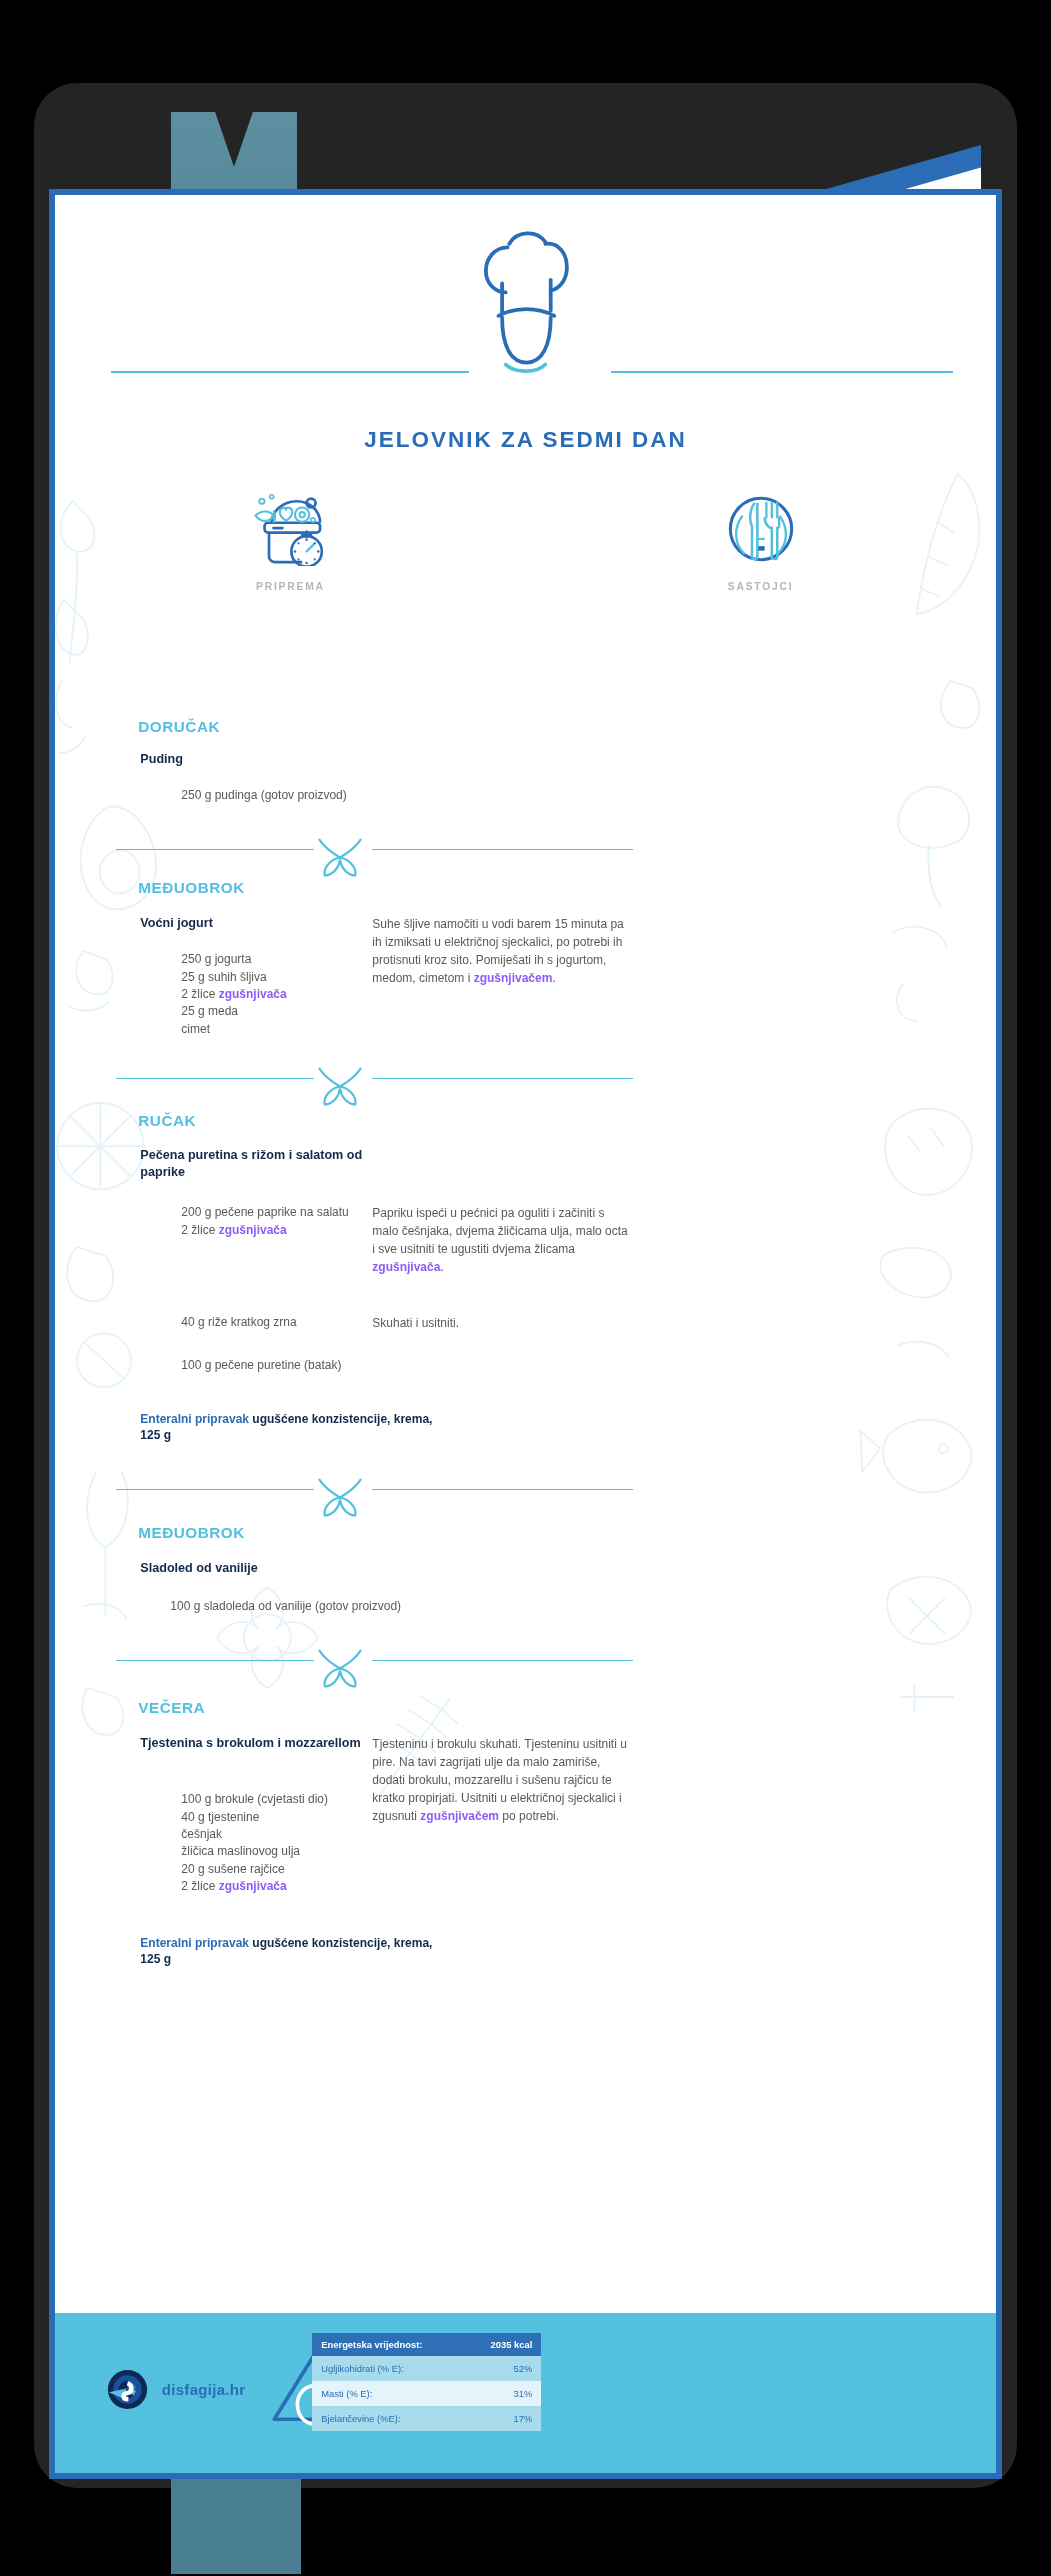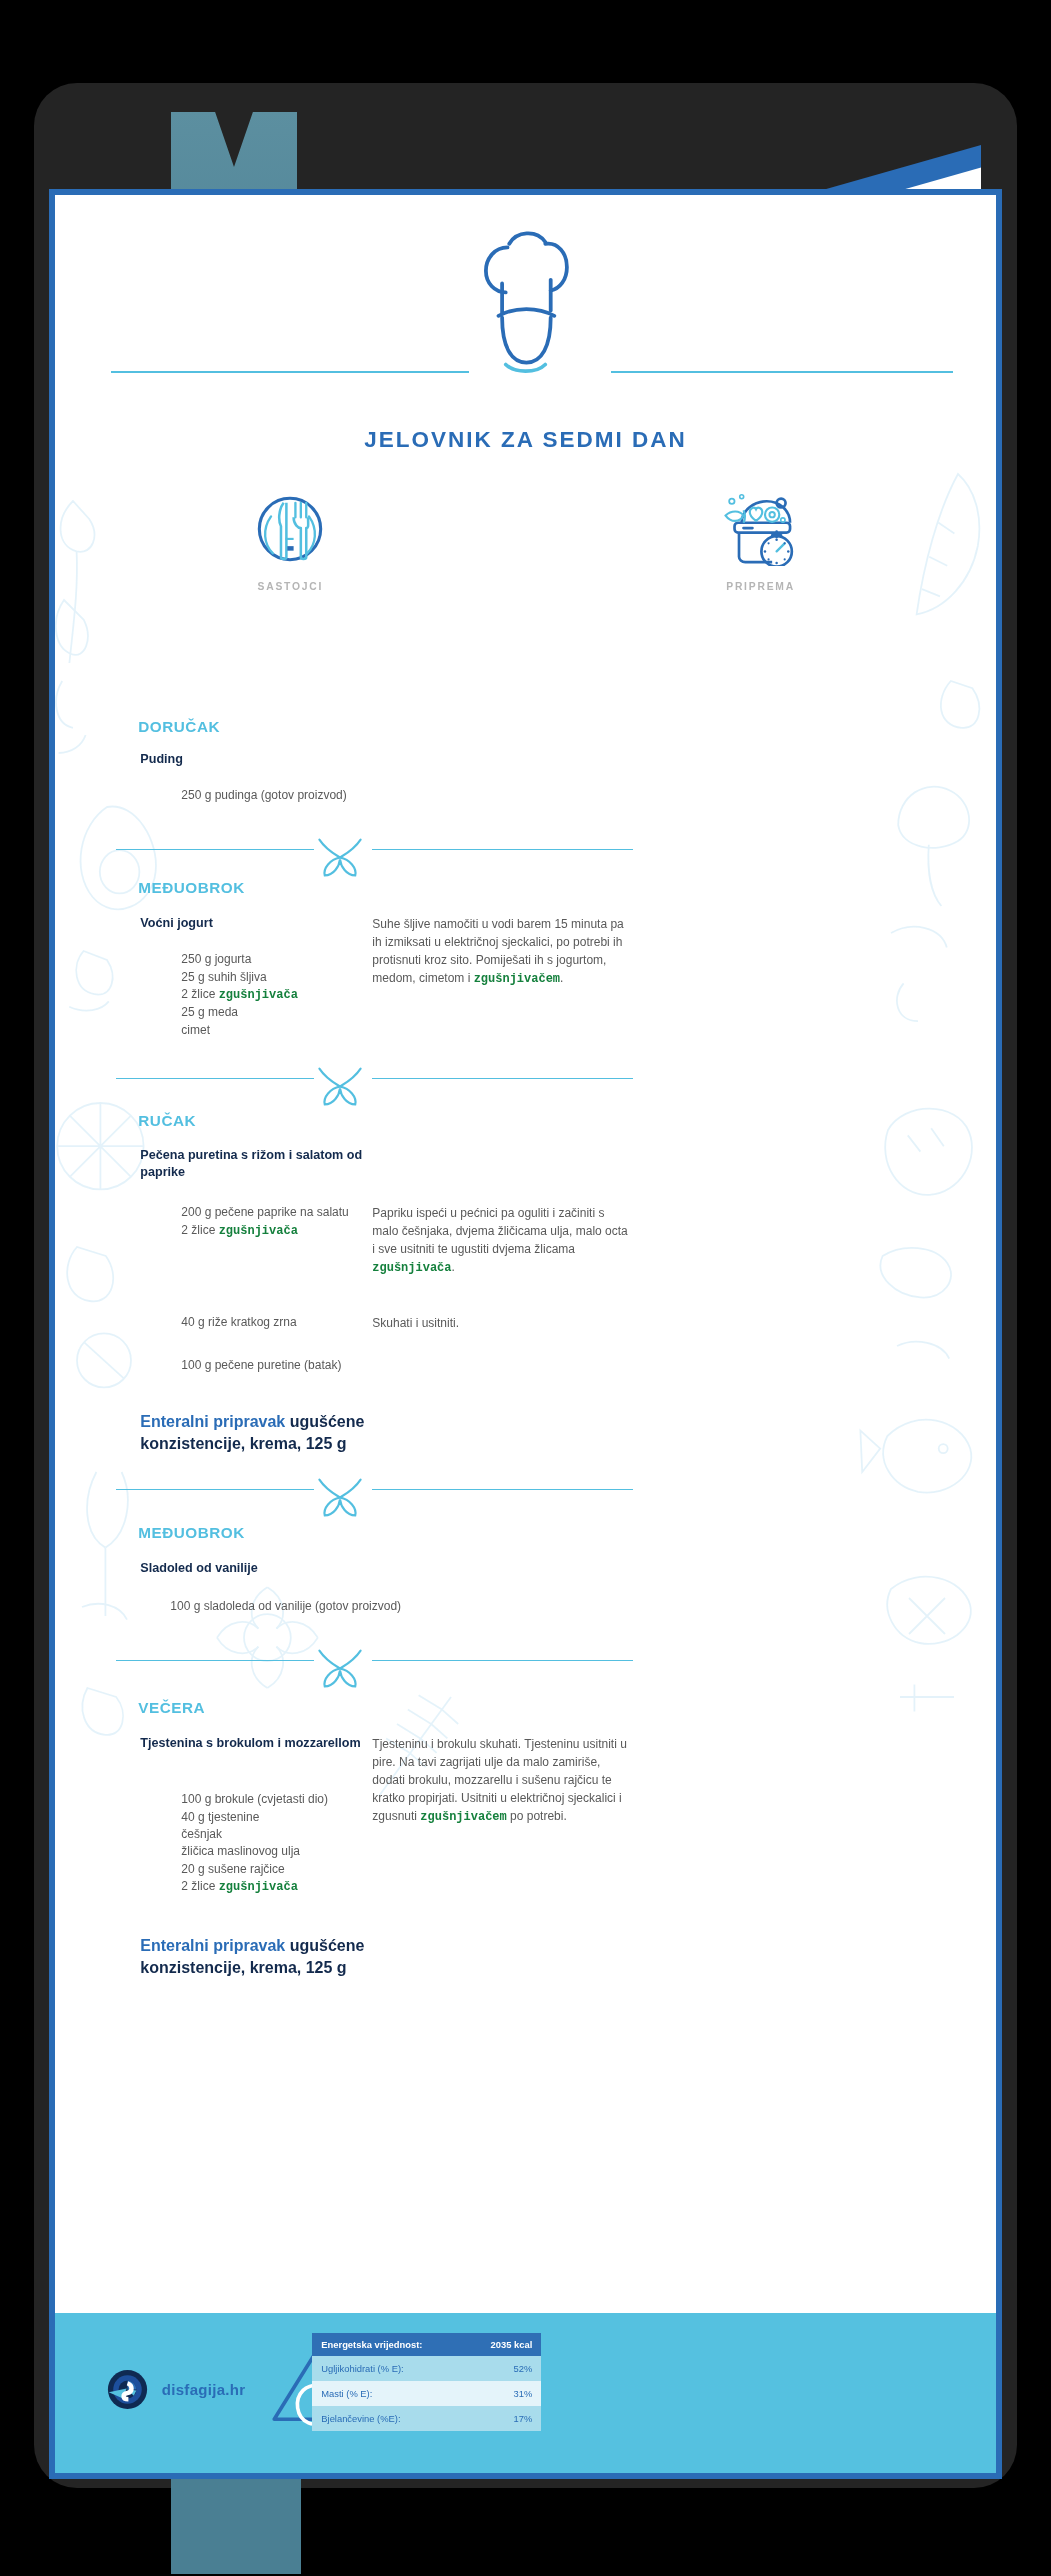--- a/index.html
+++ b/index.html
@@ -90,23 +90,23 @@
   }
   .dish{
     position:absolute; left:85px; color:#132a4d; font-size:12.6px; font-weight:bold; line-height:1.3;
   }
   .ing{
     position:absolute; left:126px; color:#595959; font-size:12px; line-height:1.45;
   }
   .prep{
     position:absolute; left:317px; width:261px; color:#595959; font-size:12px; line-height:1.5;
   }
-  .hl{ color:#15803d; font-weight:bold;font-family:Liberation Mono, monospace; }
+  .hl{ color:#8b5cf6; font-weight:bold; }
   .ent{
-    position:absolute; left:85px; width:297px; color:#132a4d; font-size:16px; font-weight:bold; line-height:1.35;
+    position:absolute; left:85px; width:297px; color:#132a4d; font-size:12px; font-weight:bold; line-height:1.35;
   }
   .ent .en1{ color:#2a6cb6; }
 
   
   .divider{ position:absolute; left:0; right:0; height:50px; }
   .divider .dl,.divider .dr{ position:absolute; top:14.4px; height:1.8px; background:#53bfe0; }
   .divider .dl{ left:61px; width:198px; }
   .divider .dr{ left:317px; width:261px; }
   .divider .bow{ position:absolute; left:259px; top:1.8px; }
 
@@ -228,33 +228,20 @@
         <path d="M34 156 C44 166 68 166 78 156" stroke="#53bfe0" stroke-width="4" fill="none" stroke-linecap="round"></path>
       </svg>
     </div>
 
     <div class="hdr-rule l"></div>
     <div class="hdr-rule r"></div>
 
     <div class="title">JELOVNIK ZA SEDMI DAN</div>
 
     <div class="iconcols">
-      <div class="iconcol">
-        <svg width="74" height="74" viewBox="0 0 82 82" fill="none">
-          <circle cx="41" cy="41" r="34" stroke="#2a6cb6" stroke-width="3.4"></circle>
-          <path d="M20 27 C10 41 12 58 22 68" stroke="#53bfe0" stroke-width="2.6" fill="none" stroke-linecap="round"></path>
-          <path d="M62 27 C72 41 70 58 60 68" stroke="#53bfe0" stroke-width="2.6" fill="none" stroke-linecap="round"></path>
-          <path d="M34 12 C28 20 28 32 31 38 L31 72 C31 75 37 75 37 72 L37 12" stroke="#53bfe0" stroke-width="2.8" fill="none" stroke-linejoin="round"></path>
-          <path d="M47 12 L47 28 M53 12 L53 28 M59 12 L59 28" stroke="#53bfe0" stroke-width="2.6" stroke-linecap="round"></path>
-          <path d="M45 28 C45 36 50 40 53 40 L53 72 C53 75 59 75 59 72 L59 40 C62 40 61 36 61 28" stroke="#53bfe0" stroke-width="2.8" fill="none" stroke-linejoin="round"></path>
-          <rect x="38" y="60" width="7" height="5" fill="#2a6cb6"></rect>
-          <path d="M36 52 L45 52" stroke="#53bfe0" stroke-width="2.4"></path>
-        </svg>
-        <div class="lbl">SASTOJCI</div>
-      </div>
       <div class="iconcol">
         <svg width="77" height="74" viewBox="0 0 86 82" fill="none">
           <path d="M22 34 C22 20 36 10 50 10 C64 10 76 20 76 34" stroke="#2a6cb6" stroke-width="3" fill="none"></path>
           <circle cx="66" cy="12" r="5" stroke="#2a6cb6" stroke-width="3" fill="none"></circle>
           <rect x="14" y="34" width="62" height="11" rx="4" stroke="#2a6cb6" stroke-width="3" fill="none"></rect>
           <path d="M19 45 L19 72 C19 75 22 78 26 78 L56 78" stroke="#2a6cb6" stroke-width="3" fill="none"></path>
           <path d="M24 40 L34 40" stroke="#2a6cb6" stroke-width="3" stroke-linecap="round"></path>
           <path d="M4 26 C10 20 20 20 24 26 C20 34 10 34 4 26Z" stroke="#53bfe0" stroke-width="2.4" fill="none"></path>
           <path d="M24 20 C26 24 26 30 24 34" stroke="#53bfe0" stroke-width="2.4" fill="none"></path>
           <path d="M31 22 C31 18 36 15 38 19 C40 15 45 18 45 22 C45 27 38 32 38 32 C38 32 31 27 31 22Z" stroke="#53bfe0" stroke-width="2.4" fill="none"></path>
@@ -270,20 +257,33 @@
               <circle cx="74" cy="66" r="1.4" fill="#2a6cb6"></circle>
           <circle cx="61" cy="79" r="1.4" fill="#2a6cb6"></circle>
               <circle cx="48" cy="66" r="1.4" fill="#2a6cb6"></circle>
           <circle cx="70" cy="75" r="1.2" fill="#2a6cb6"></circle>
               <circle cx="52" cy="57" r="1.2" fill="#2a6cb6"></circle>
           <circle cx="70" cy="57" r="1.2" fill="#2a6cb6"></circle>
               <circle cx="52" cy="75" r="1.2" fill="#2a6cb6"></circle>
         </svg>
         <div class="lbl">PRIPREMA</div>
       </div>
+      <div class="iconcol">
+        <svg width="74" height="74" viewBox="0 0 82 82" fill="none">
+          <circle cx="41" cy="41" r="34" stroke="#2a6cb6" stroke-width="3.4"></circle>
+          <path d="M20 27 C10 41 12 58 22 68" stroke="#53bfe0" stroke-width="2.6" fill="none" stroke-linecap="round"></path>
+          <path d="M62 27 C72 41 70 58 60 68" stroke="#53bfe0" stroke-width="2.6" fill="none" stroke-linecap="round"></path>
+          <path d="M34 12 C28 20 28 32 31 38 L31 72 C31 75 37 75 37 72 L37 12" stroke="#53bfe0" stroke-width="2.8" fill="none" stroke-linejoin="round"></path>
+          <path d="M47 12 L47 28 M53 12 L53 28 M59 12 L59 28" stroke="#53bfe0" stroke-width="2.6" stroke-linecap="round"></path>
+          <path d="M45 28 C45 36 50 40 53 40 L53 72 C53 75 59 75 59 72 L59 40 C62 40 61 36 61 28" stroke="#53bfe0" stroke-width="2.8" fill="none" stroke-linejoin="round"></path>
+          <rect x="38" y="60" width="7" height="5" fill="#2a6cb6"></rect>
+          <path d="M36 52 L45 52" stroke="#53bfe0" stroke-width="2.4"></path>
+        </svg>
+        <div class="lbl">SASTOJCI</div>
+      </div>
     </div>
 
     <div class="section">
       <div class="sec-title" style="top:523px">DORUČAK</div>
       <div class="dish" style="top:556px">Puding</div>
       <div class="ing" style="top:592px">250 g pudinga (gotov proizvod)</div>
     </div>
 
     <div class="divider" style="top:639px">
       <div class="dl"></div>

